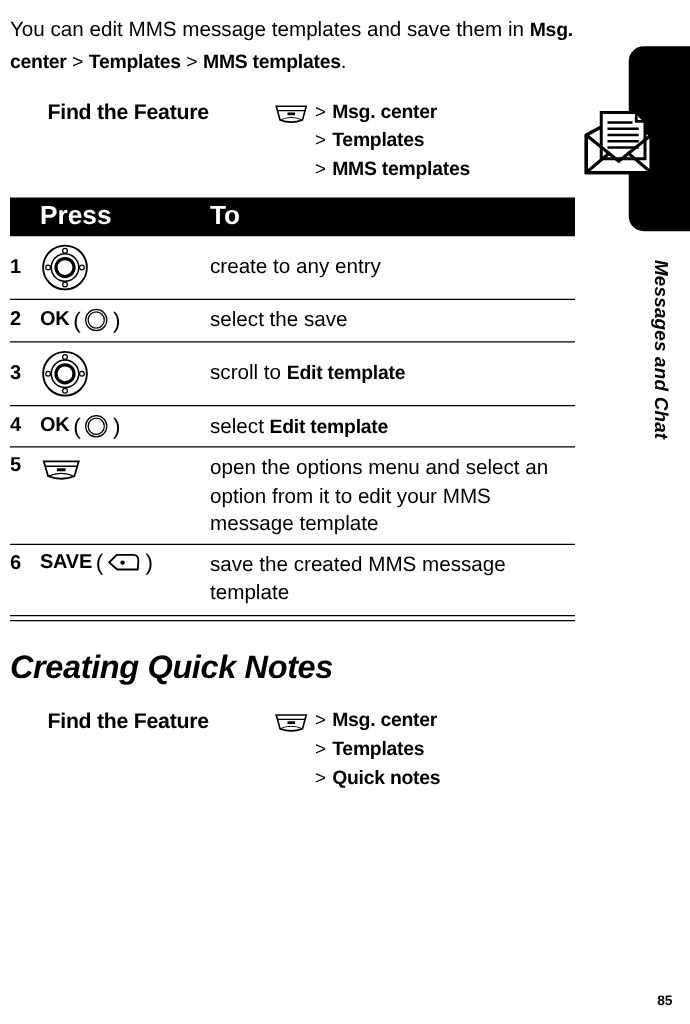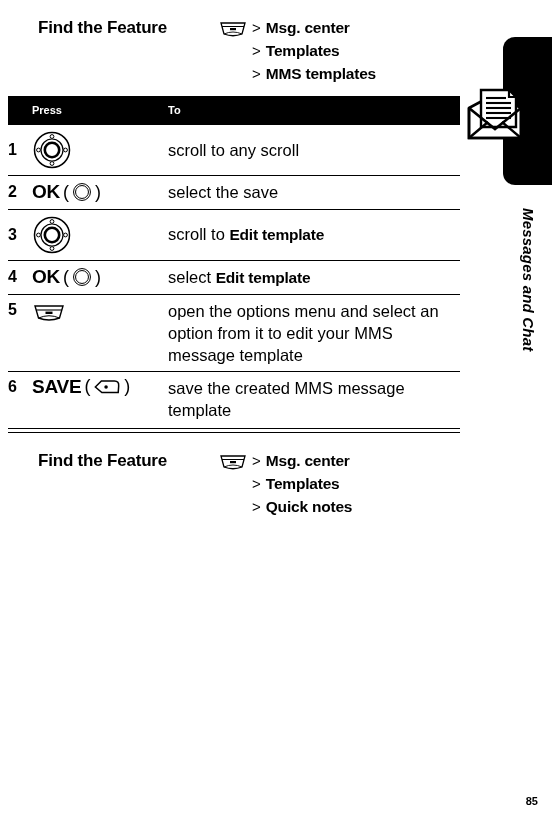--- a/index.html
+++ b/index.html
@@ -143,21 +143,21 @@
   
   .steps-table {
     margin-top: 16px;
     width: 452px;
     border-collapse: collapse;
   }
   .steps-table thead th {
     background: #000;
     color: #fff;
     text-align: left;
-    font-size: 11px;
+    font-size: 21px;
     font-weight: bold;
     padding: 3px 0 4px 0;
     height: 22px;
   }
   .th-num  { width: 24px; }
   .th-press{ width: 136px; }
   .th-to   { width: 292px; }
   .steps-table tbody td {
     border-bottom: 1.5px solid #000;
     vertical-align: middle;
@@ -187,21 +187,21 @@
     display: flex;
     align-items: center;
     gap: 3px;
     font-size: 15.5px;
     font-weight: bold;
     letter-spacing: -.2px;
   }
   .paren { font-weight: normal; font-size: 18px; }
   .softkey-label {
     font-weight: bold;
-    font-size: 19px;
+    font-size: 16px;
     font-stretch: condensed;
   }
   .table-bottom-rule {
     width: 452px;
     height: 0;
     border-top: 1.5px solid #000;
     margin-top: 2px;
   }
   .table-bottom-rule2 {
     width: 452px;
@@ -239,20 +239,21 @@
     </svg>
   </div>
 
   <div class="side-label">Messages and Chat</div>
 
   <div class="page-number">85</div>
 
   <div class="content">
 
 
+    <p class="body-text"><span>You can edit MMS message templates and save them in </span><span class="kw">Msg. center</span><span class="gt"> &gt; </span><span class="kw">Templates</span><span class="gt"> &gt; </span><span class="kw">MMS templates</span><span>.</span></p>
 
     <div class="find-block">
       <div class="find-label">Find the Feature</div>
       <div class="find-path">
 
         <div class="path-row">
           <div class="path-key">
             <svg viewBox="0 0 30 17" width="30" height="17">
               <path d="M3 3 L27 3 L24 14 Q15 17.5 6 14 Z" fill="#ffffff" stroke="#000" stroke-width="1.3"></path>
               <line x1="4" y1="6.5" x2="26" y2="6.5" stroke="#000" stroke-width="1"></line>
@@ -299,21 +300,21 @@
                   <circle cx="20" cy="20" r="11" fill="#fff" stroke="#000" stroke-width="1.2"></circle>
                   <circle cx="20" cy="20" r="7.2" fill="#fff" stroke="#000" stroke-width="2.6"></circle>
                   <circle cx="20" cy="6.5" r="1.9" fill="#fff" stroke="#000" stroke-width="1"></circle>
                   <circle cx="33.5" cy="20" r="1.9" fill="#fff" stroke="#000" stroke-width="1"></circle>
                   <circle cx="20" cy="33.5" r="1.9" fill="#fff" stroke="#000" stroke-width="1"></circle>
                   <circle cx="6.5" cy="20" r="1.9" fill="#fff" stroke="#000" stroke-width="1"></circle>
                 </svg>
               </span>
             </div>
           </td>
-          <td class="cell-to"><span>scroll to any scroll</span><span class="kw"></span></td>
+          <td class="cell-to"><span>create to any entry</span><span class="kw"></span></td>
         </tr>
 
         <tr>
           <td class="cell-num">2</td>
           <td class="cell-press">
             <div class="press-inner">
               <span class="softkey-label">OK</span>
               <span class="paren">(</span>
               <span>
                 <svg viewBox="0 0 22 22" width="20" height="20">
@@ -398,20 +399,21 @@
             </div>
           </td>
           <td class="cell-to"><span>save the created MMS message template</span></td>
         </tr>
 
       </tbody>
     </table>
     <div class="table-bottom-rule"></div>
     <div class="table-bottom-rule2"></div>
 
+    <h1 class="section-title second" style="margin-top:22px;">Creating Quick Notes</h1>
 
 
     <div class="find-block">
       <div class="find-label">Find the Feature</div>
       <div class="find-path">
 
         <div class="path-row">
           <div class="path-key">
             <svg viewBox="0 0 30 17" width="30" height="17">
               <path d="M3 3 L27 3 L24 14 Q15 17.5 6 14 Z" fill="#ffffff" stroke="#000" stroke-width="1.3"></path>

